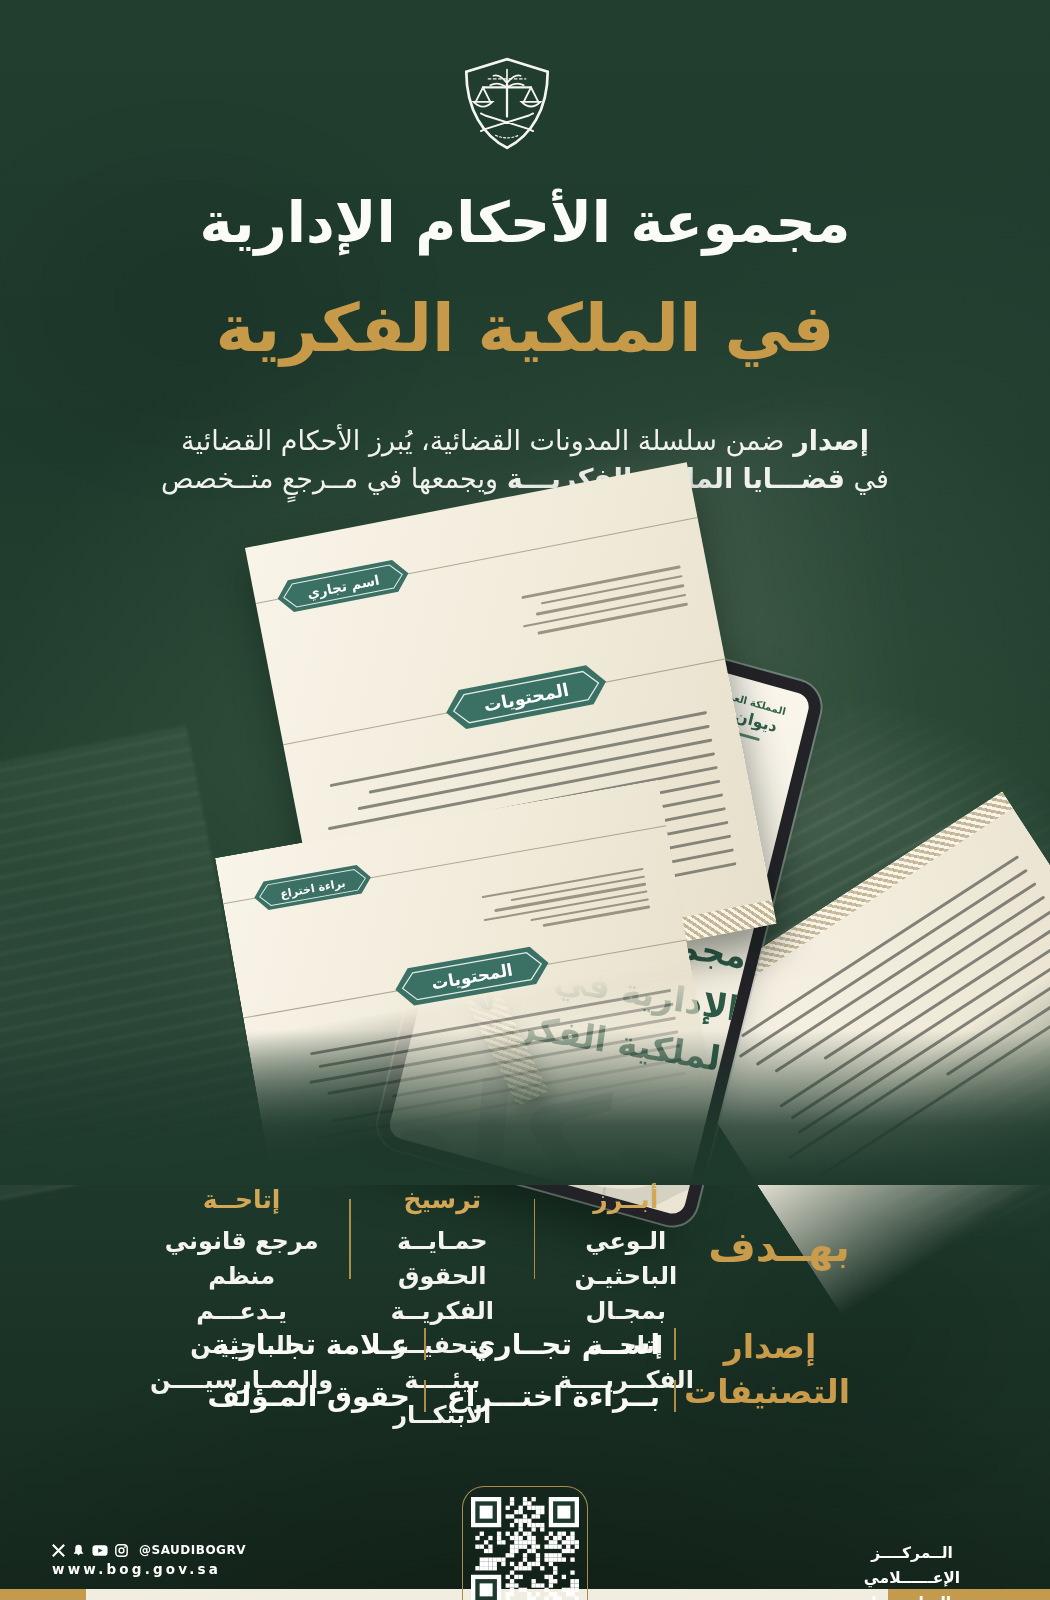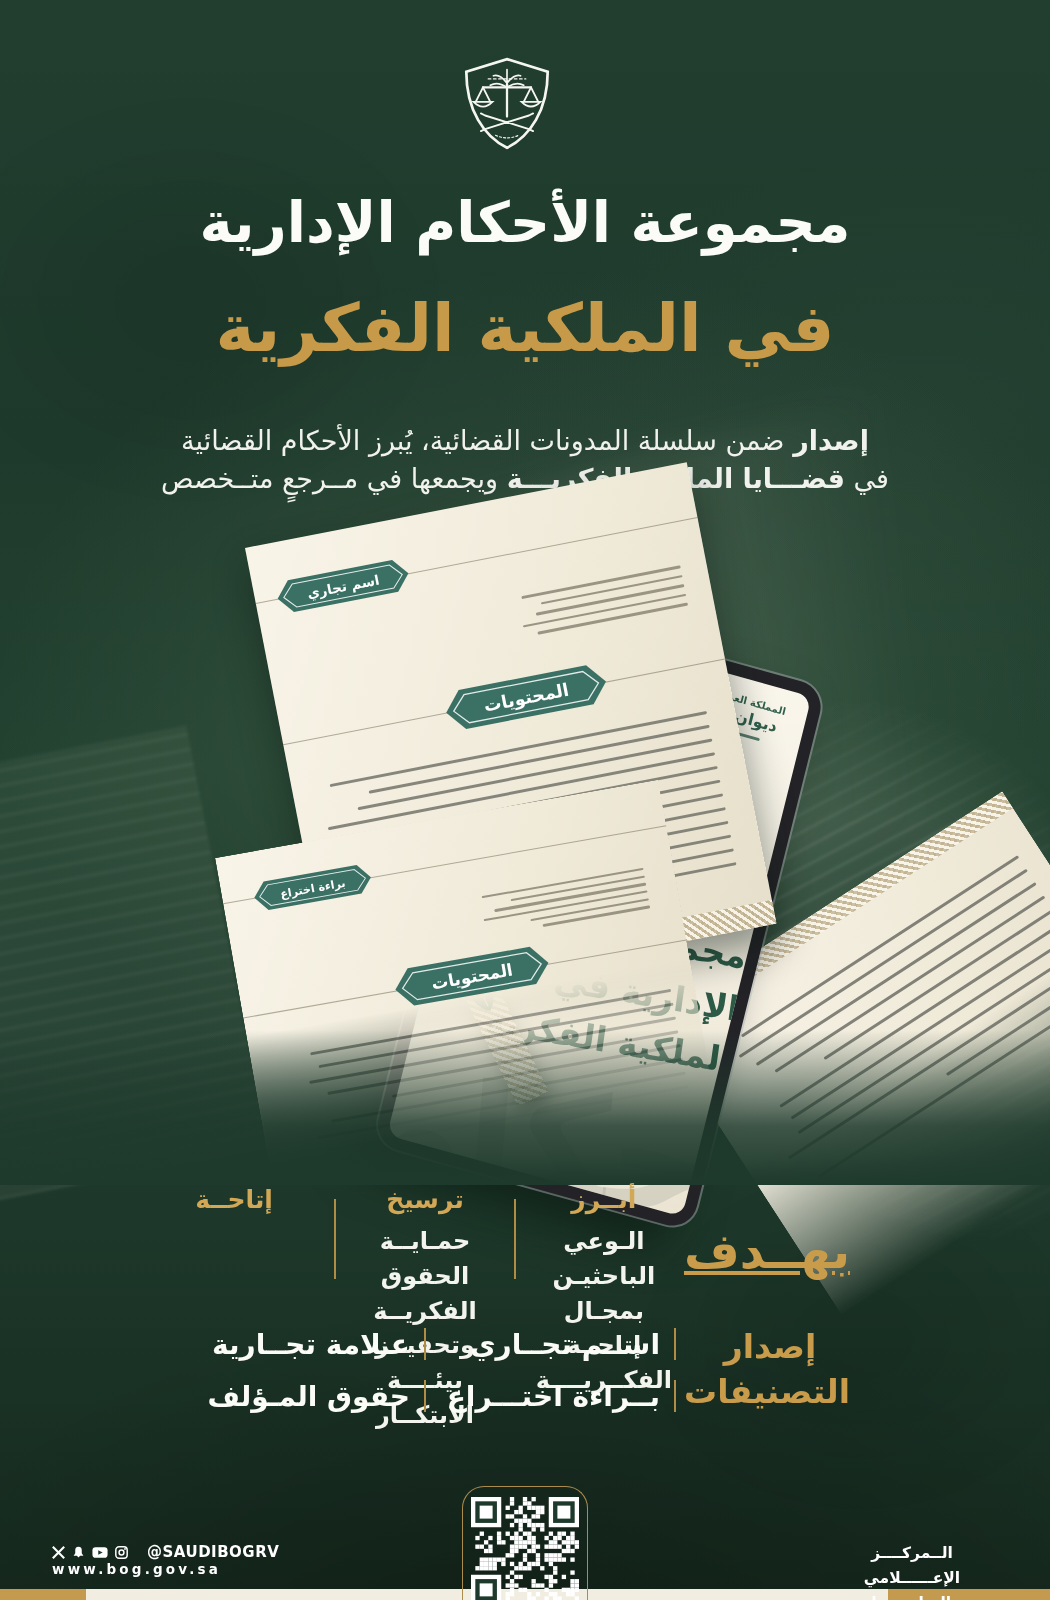--- a/index.html
+++ b/index.html
@@ -80,21 +80,21 @@
     box-shadow:0 10px 18px rgba(8,22,15,0.35);}
   .page-tab{position:absolute;left:14px;bottom:40px;width:22px;height:22px;background:#3a7164;border-radius:4px;
     color:#fff;font-size:13px;text-align:center;line-height:22px;}
   .shield-orn{position:absolute;}
 
   .comp-fade{left:0;top:1030px;width:1050px;height:155px;
     background:linear-gradient(180deg, rgba(30,58,44,0) 0%, rgba(30,58,44,0.85) 62%, #1e3a2c 100%);}
 
   
   .goal{left:150px;top:1185px;width:700px;direction:rtl;display:flex;align-items:flex-start;color:#fff;}
-  .goal-label{font-size:48px;font-weight:800;color:#c99c4c;margin-top:38px;margin-left:8px;white-space:nowrap;text-decoration:underline;}
+  .goal-label{font-size:41px;font-weight:800;color:#c99c4c;margin-top:38px;margin-left:8px;white-space:nowrap;}
   .goal-col{text-align:center;}
   .goal-col .hdr{color:#d2a755;font-size:25px;font-weight:800;margin-bottom:10px;}
   .goal-col .txt{color:#f4f4ef;font-size:24px;font-weight:600;line-height:1.45;}
   .goal-sep{width:2px;height:80px;background:#b08d45;margin:14px 16px 0;}
   .gc1{width:168px;} .gc2{width:170px;} .gc3{width:196px;}
 
   
   .cls{left:150px;top:1318px;width:700px;direction:rtl;display:flex;align-items:center;}
   .cls-label{width:160px;text-align:center;color:#c99c4c;font-weight:800;font-size:33px;line-height:1.35;margin-left:14px;}
   .cls-grid{display:grid;grid-template-columns:250px 240px;grid-auto-rows:52px;align-items:center;}
@@ -103,21 +103,21 @@
 
   
   .qr-frame{left:462px;top:1486px;width:126px;height:114px;border:1.5px solid #ab8c4d;border-bottom:none;
     border-radius:22px 22px 0 0;z-index:6;}
   .qr-box{left:471px;top:1497px;width:108px;height:103px;overflow:hidden;z-index:7;}
   .strip{left:0;top:1589px;width:1050px;height:11px;background:#f1ede1;z-index:4;}
   .strip-gold-l{left:0;top:1589px;width:86px;height:11px;background:#c49a4e;z-index:5;}
   .strip-gold-r{left:888px;top:1589px;width:162px;height:11px;background:#c49a4e;z-index:5;}
   .social{left:52px;top:1543px;display:flex;align-items:center;gap:7px;color:#fff;z-index:6;}
   .social svg{display:block;}
-  .handle{font-size:15px;font-weight:700;letter-spacing:0.5px;color:#fff;margin-left:12px;}
+  .handle{font-size:12px;font-weight:700;letter-spacing:0.5px;color:#fff;margin-left:4px;}
   .weburl{left:52px;top:1561px;font-size:13.5px;font-weight:700;letter-spacing:3.2px;color:#fff;z-index:6;}
   .media{right:58px;top:1541px;width:160px;text-align:center;color:#fff;font-size:15.5px;font-weight:600;
     line-height:1.6;direction:rtl;z-index:6;}
 </style>
 </head>
 <body>
 
 <div id="canvas">
   <div class="abs bg-light"></div>
   <div class="abs bg-swirl1"></div>
@@ -299,20 +299,25 @@
       <div class="hdr">ترسيخ</div>
       <div class="txt">
         <div>حمـايــة الحقوق</div>
         <div>الفكريــة وتحفيــز</div>
         <div>بيئــــة الابتكــار</div>
       </div>
     </div>
     <div class="goal-sep"></div>
     <div class="goal-col gc3">
       <div class="hdr">إتاحــة</div>
+      <div class="txt">
+        <div>مرجع قانوني منظم</div>
+        <div>يـدعـــم الباحثيـن</div>
+        <div>والممـارسيــــن</div>
+      </div>
     </div>
   </div>
 
   <div class="abs cls">
     <div class="cls-label">
       <div>إصدار</div>
       <div>التصنيفات</div>
     </div>
     <div class="cls-grid">
       <div class="cls-item">

